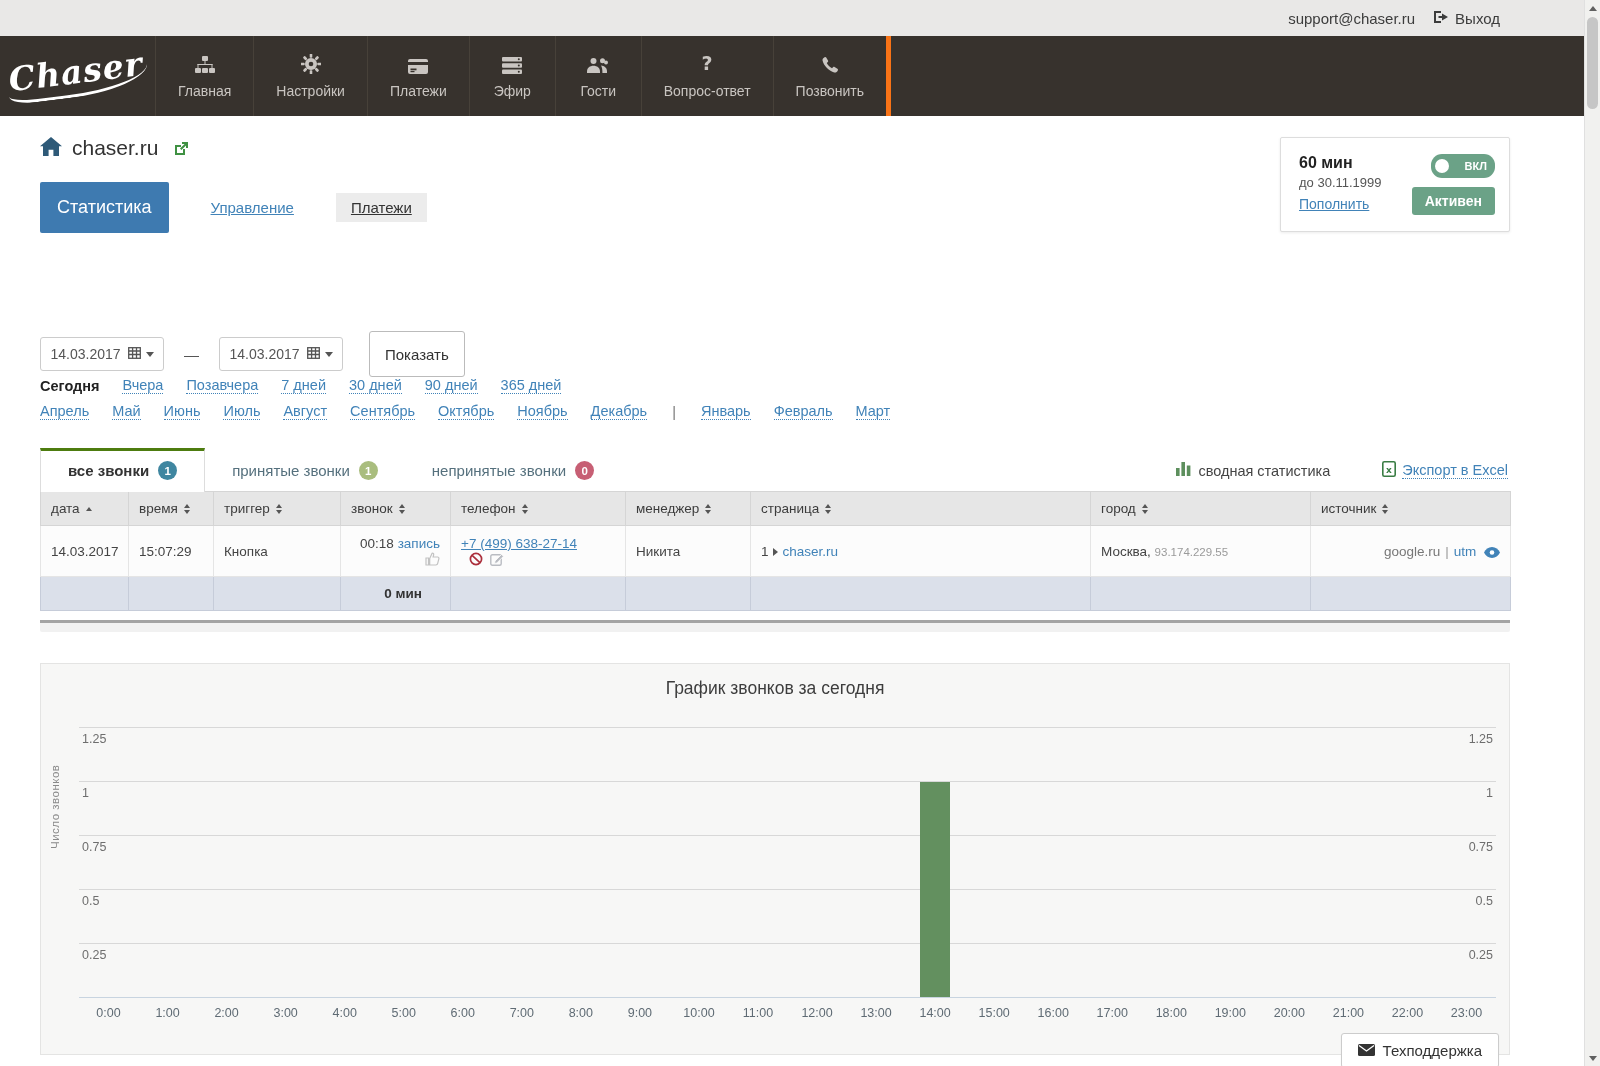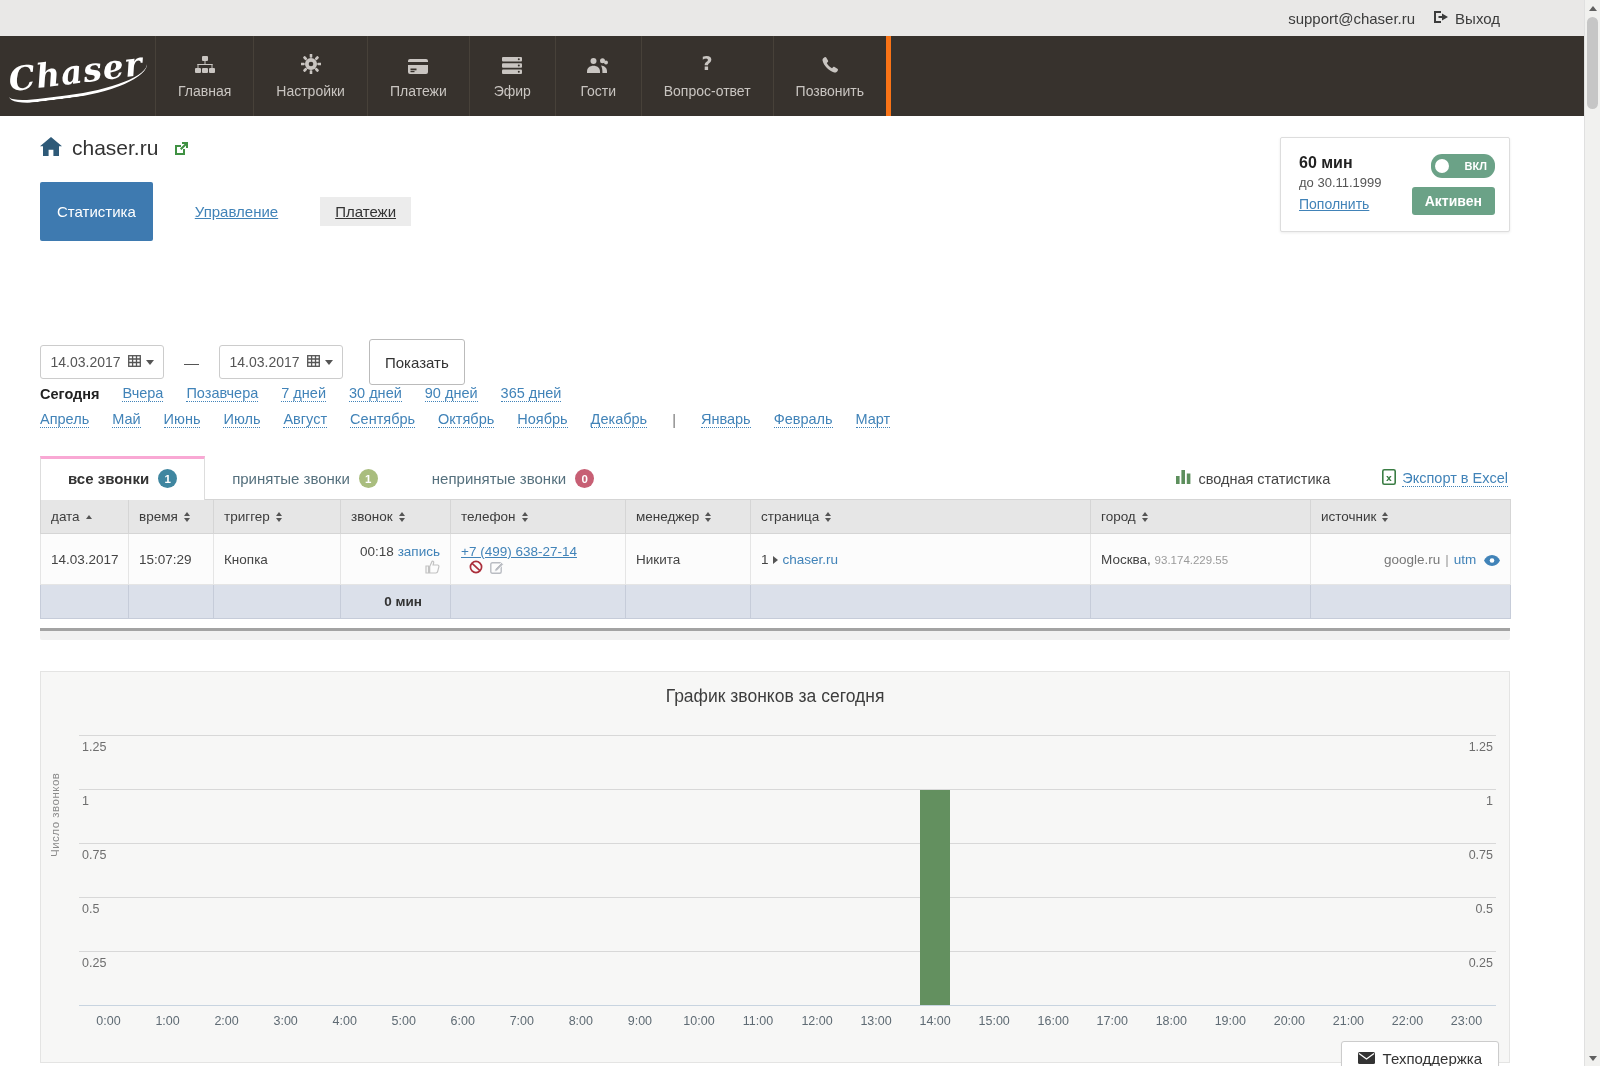--- a/index.html
+++ b/index.html
@@ -26,21 +26,21 @@
   .nav-label { color:#c9c5c1; font-size:14px; }
 
   
   .content { position:relative; padding:20px 90px 30px 40px; }
 
   .breadcrumb { display:flex; align-items:center; gap:10px; }
   .breadcrumb .domain { font-size:21px; color:#333; }
   .ext-link { margin-left:6px; cursor:pointer; display:flex; }
 
   .page-tabs { display:flex; align-items:center; gap:42px; margin-top:22px; }
-  .ptab-active { background:#3e7ab0; color:#fff; font-size:15px; padding:21px 17px;
+  .ptab-active { background:#3e7ab0; color:#fff; font-size:18px; padding:15px 17px;
     border-radius:2px; cursor:pointer; }
   .ptab-link { color:#4183b8; font-size:15px; text-decoration:underline; cursor:pointer; }
   .ptab-gray { background:#ececec; color:#333; font-size:15px; padding:6px 15px;
     text-decoration:underline; cursor:pointer; }
 
   
   .balance-card { position:absolute; top:21px; right:90px; width:230px; background:#fff;
     border:1px solid #ddd; border-radius:2px; box-shadow:0 1px 3px rgba(0,0,0,.08);
     padding:16px 14px 16px 18px; display:flex; justify-content:space-between; }
   .balance-minutes { font-size:16px; font-weight:bold; color:#222; }
@@ -72,21 +72,21 @@
   .qlink.current { color:#222; font-weight:bold; border-bottom:none; cursor:default; }
   .month-links { display:flex; gap:23px; margin-top:9px; font-size:14.5px; align-items:center; }
   .mlink { color:#4183b8; border-bottom:1px dotted #4183b8; cursor:pointer; }
   .m-sep { color:#777; margin:0 2px; }
 
   
   .calls-row { display:flex; justify-content:space-between; align-items:flex-end; margin-top:28px; }
   .calls-tabs { display:flex; align-items:flex-end; }
   .ctab { display:flex; align-items:center; gap:9px; padding:11px 27px; font-size:15px;
     color:#55707d; cursor:pointer; position:relative; }
-  .ctab.active { background:#fff; border:1px solid #ddd; border-top:3px solid #f9a8d4;
+  .ctab.active { background:#fff; border:1px solid #ddd; border-top:3px solid #4d7c0f;
     border-bottom:none; font-weight:bold; color:#333; margin-bottom:-1px; z-index:2; padding:10px 27px 12px; }
   .badge { min-width:19px; height:19px; border-radius:50%; color:#fff; font-size:11.5px;
     font-weight:bold; display:inline-flex; align-items:center; justify-content:center; }
   .calls-actions { display:flex; align-items:center; gap:52px; margin-bottom:11px; padding-right:2px; }
   .summary-link { display:flex; align-items:center; gap:7px; color:#444; font-size:14.5px; cursor:pointer; }
   .export-link { display:flex; align-items:center; gap:6px; font-size:14.5px; cursor:pointer; }
   .export-link .txt { color:#4183b8; border-bottom:1px dotted #4183b8; }
 
   
   table.calls { width:100%; border-collapse:collapse; table-layout:fixed; font-size:13.5px;

